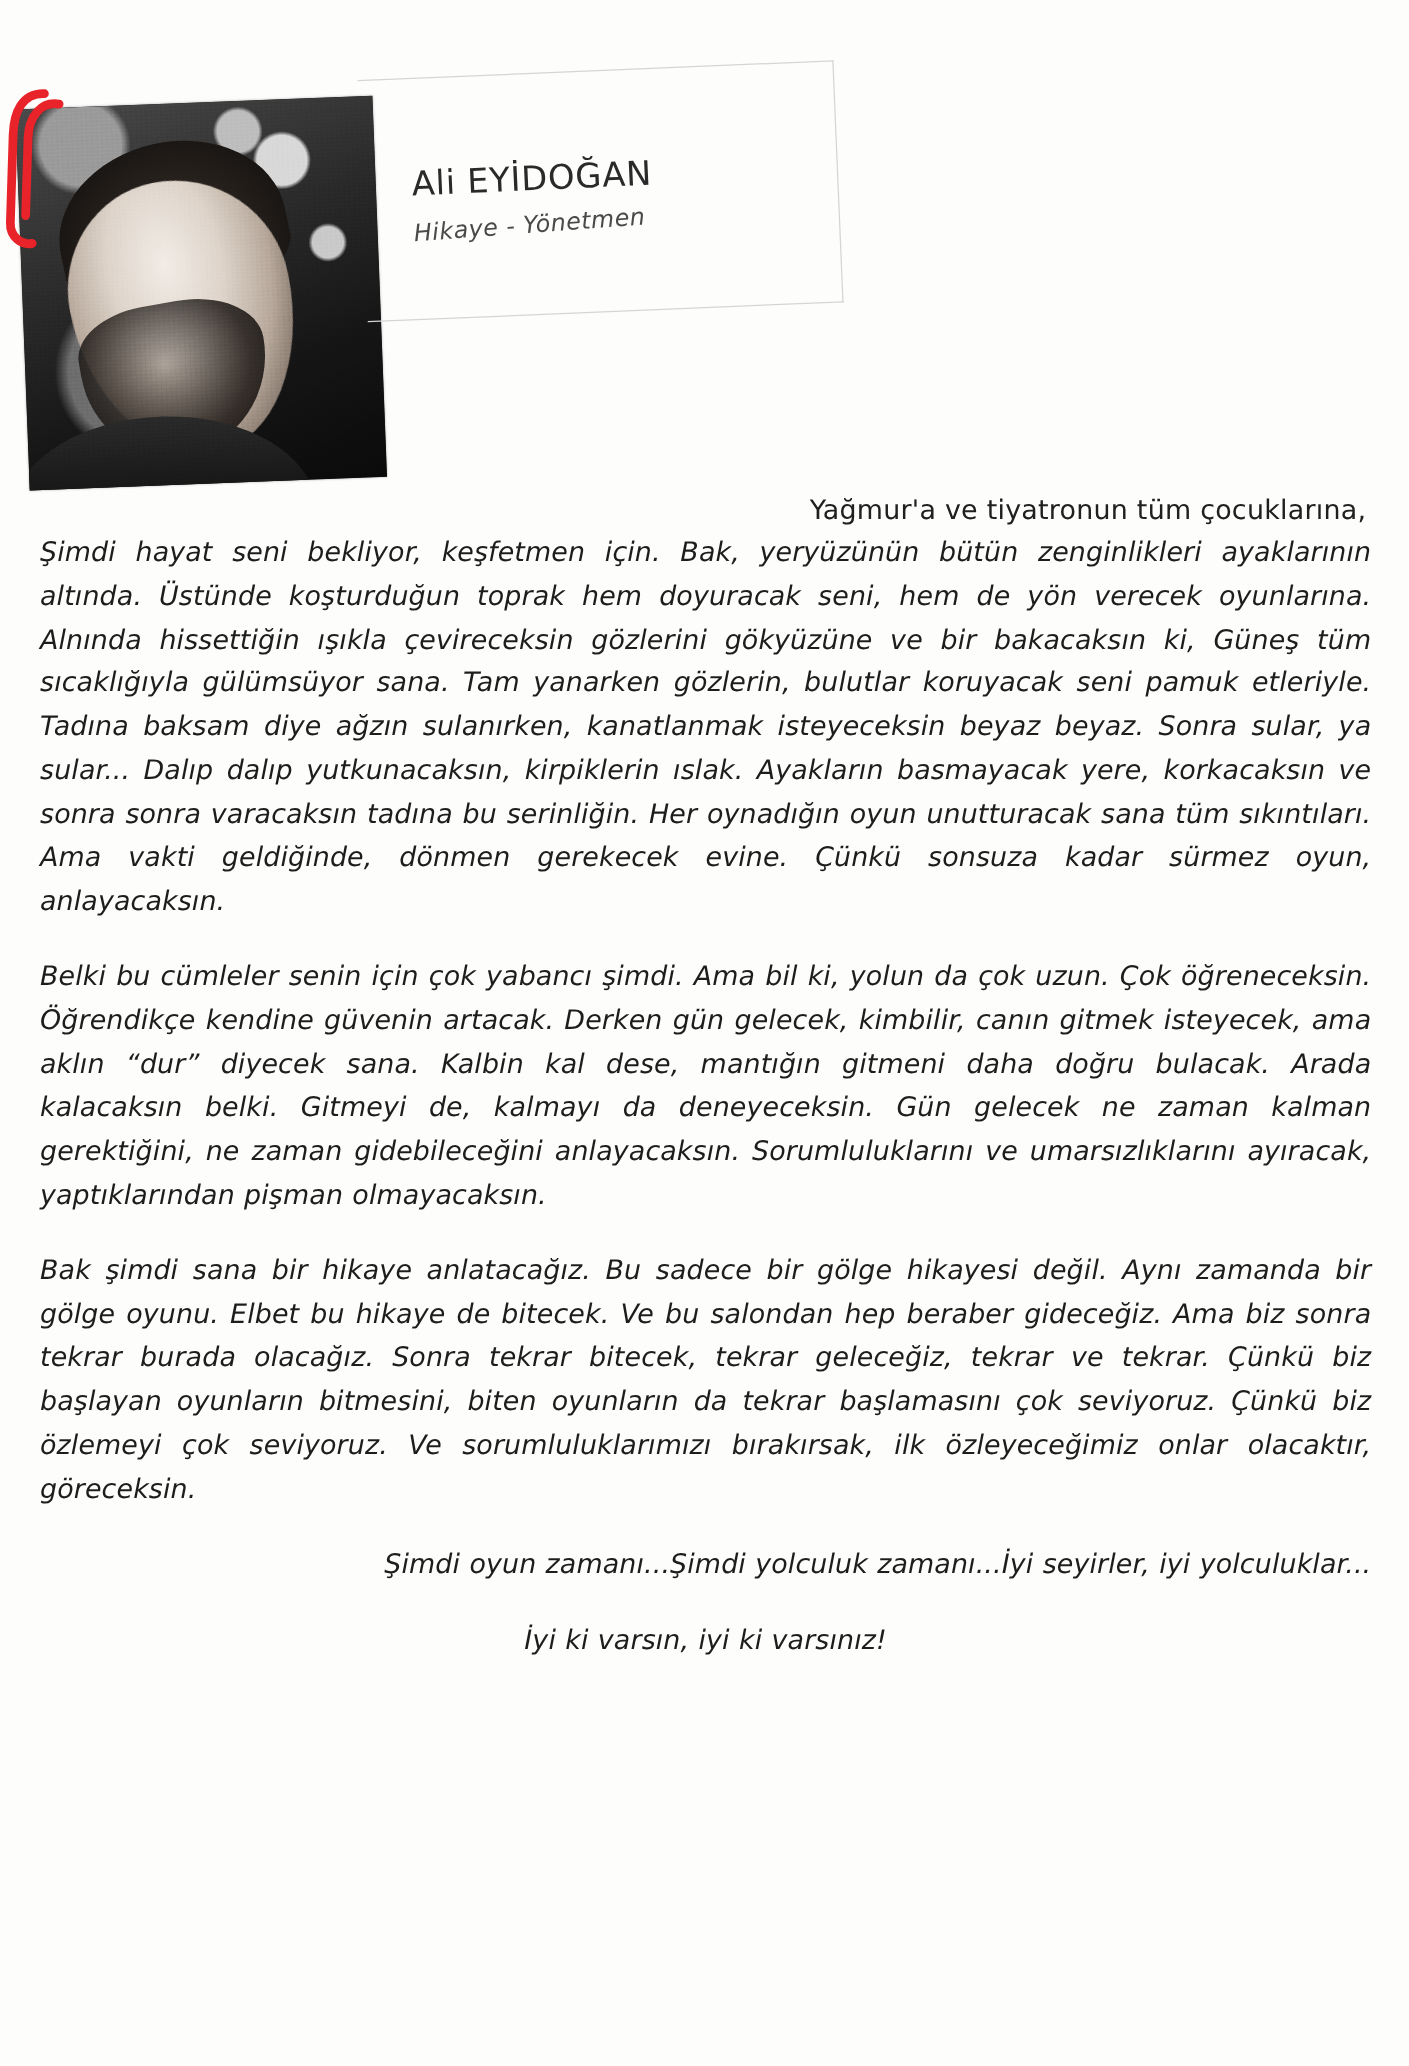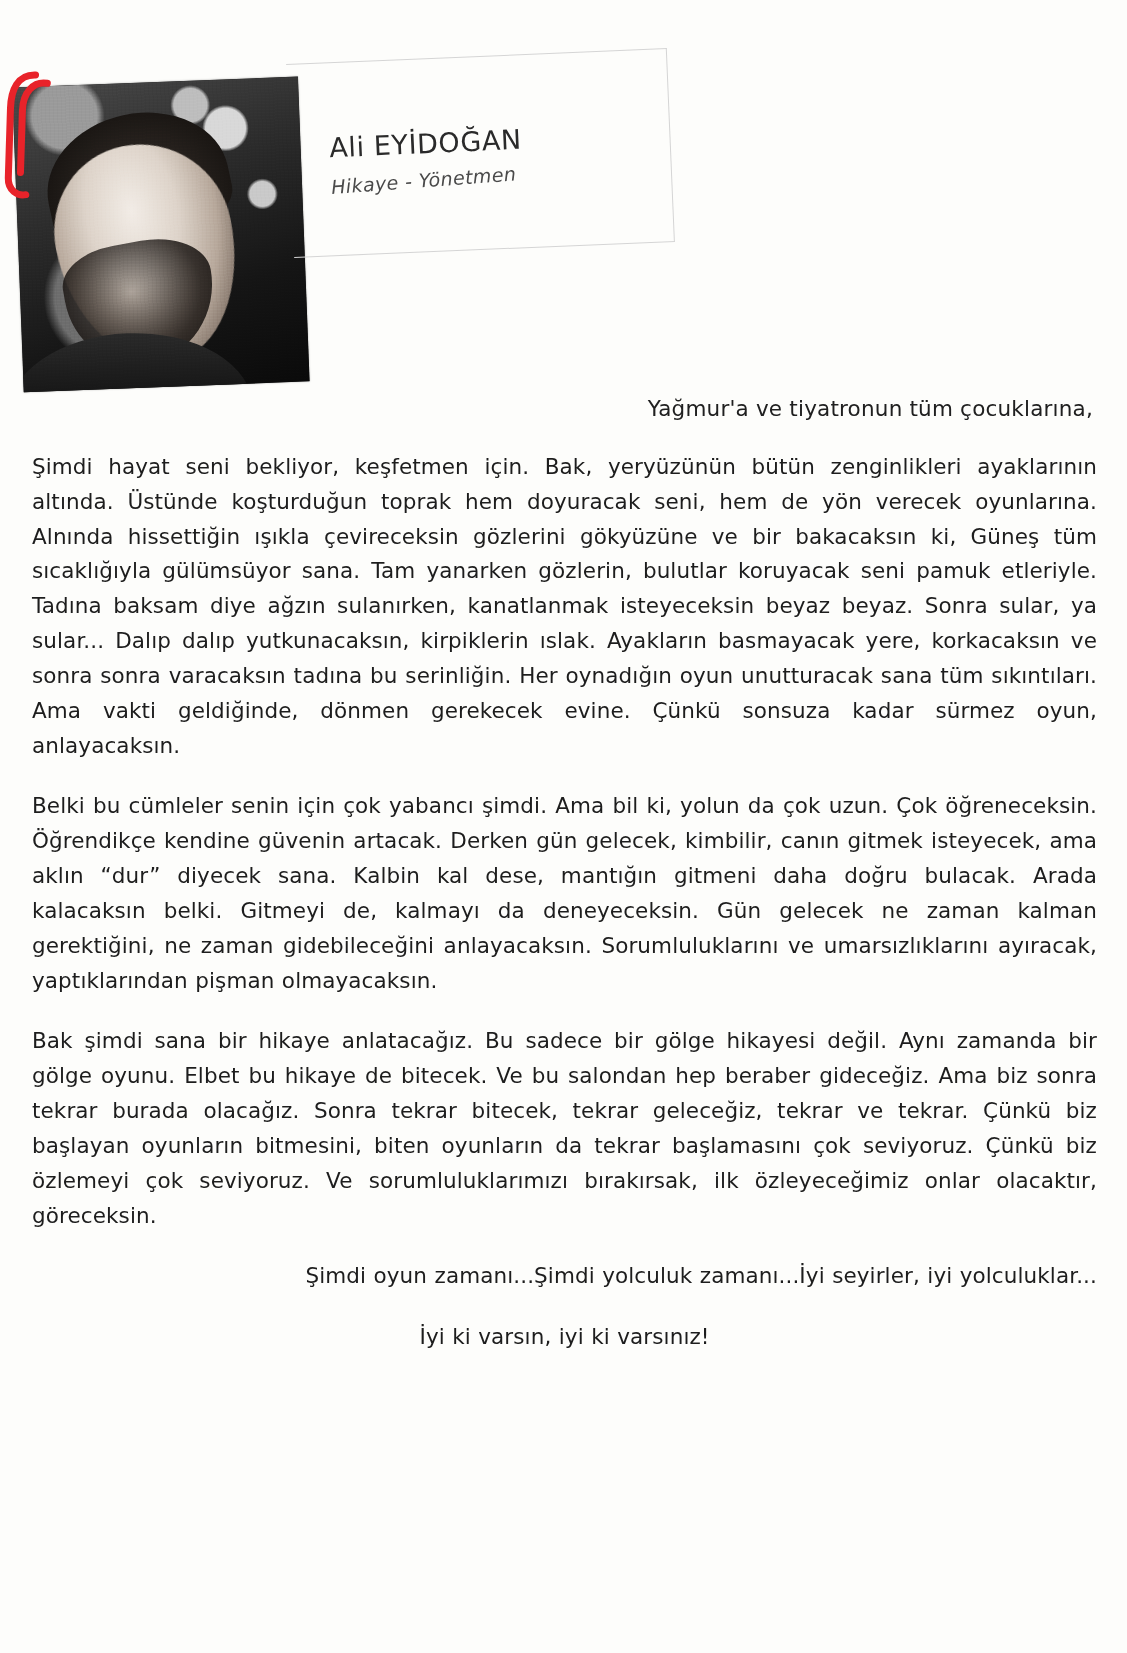--- a/index.html
+++ b/index.html
@@ -159,21 +159,22 @@
     font-size: 21.5px;
     color: #202020;
     letter-spacing: .2px;
     margin-top: 16px;
   }
 
   .letter {
     position: absolute;
     left: 32px;
     right: 30px;
-    top: 450px;
+    top: 426px;
+    font-style: italic;
   }
   .letter p {
     margin: 0 0 26px 0;
     font-size: 21.5px;
     line-height: 1.62;
     text-align: justify;
     text-justify: inter-word;
     color: #1d1d1d;
     letter-spacing: .1px;
     word-spacing: .5px;

